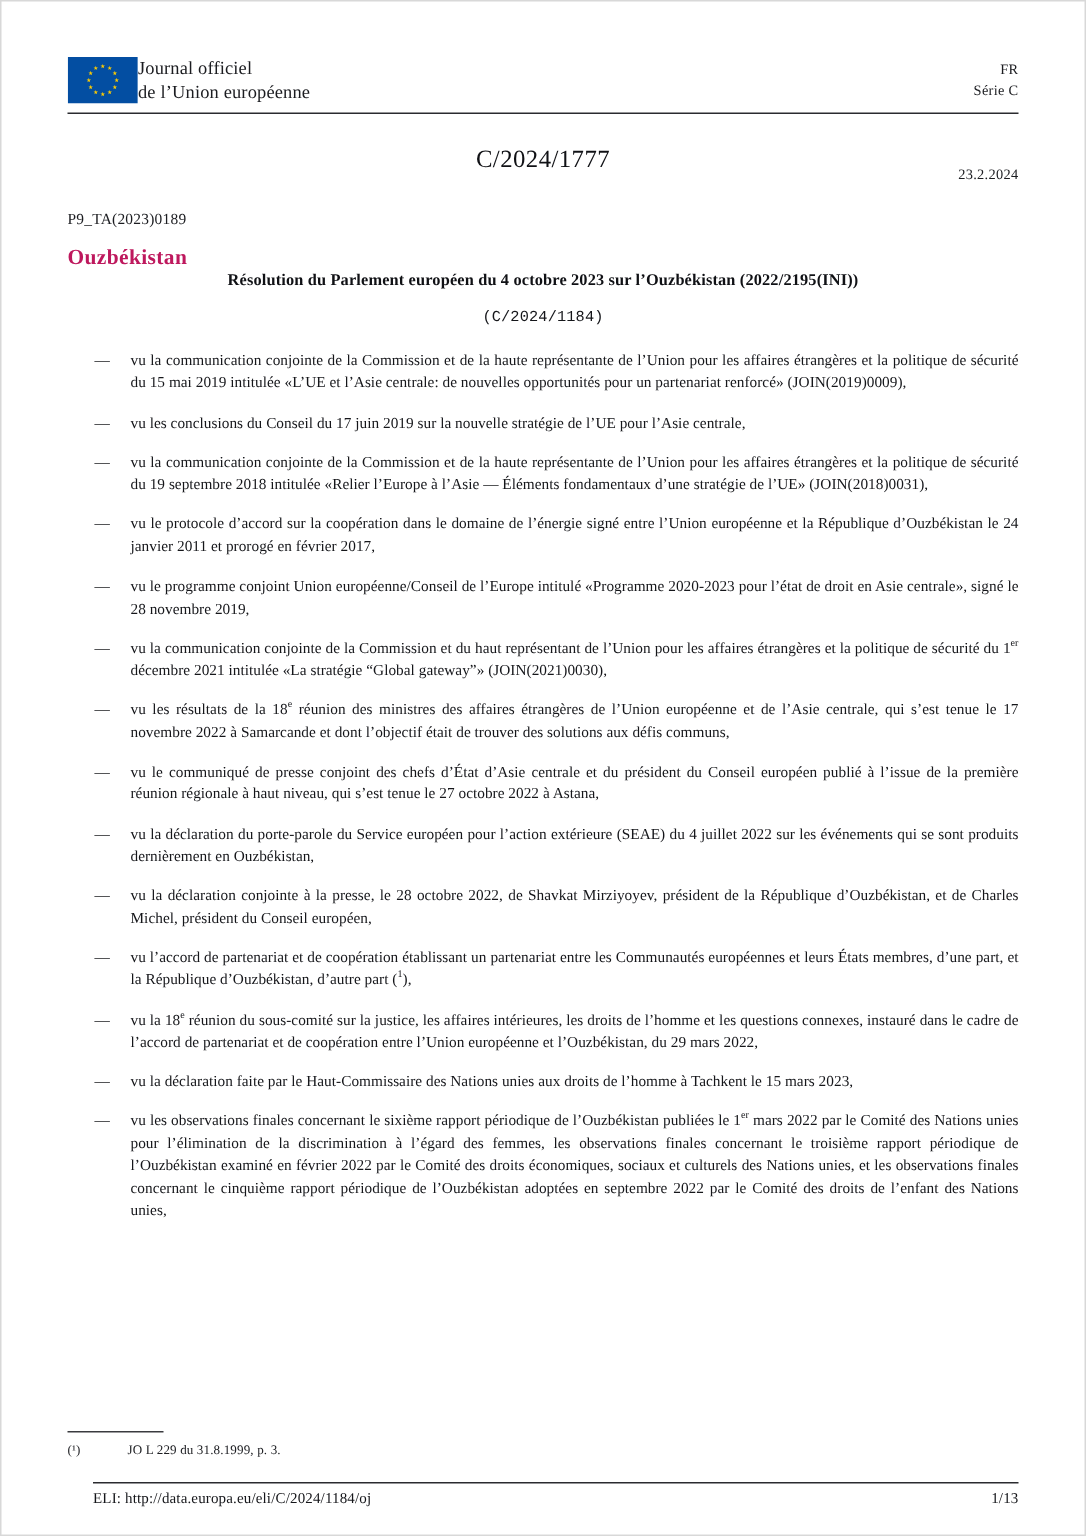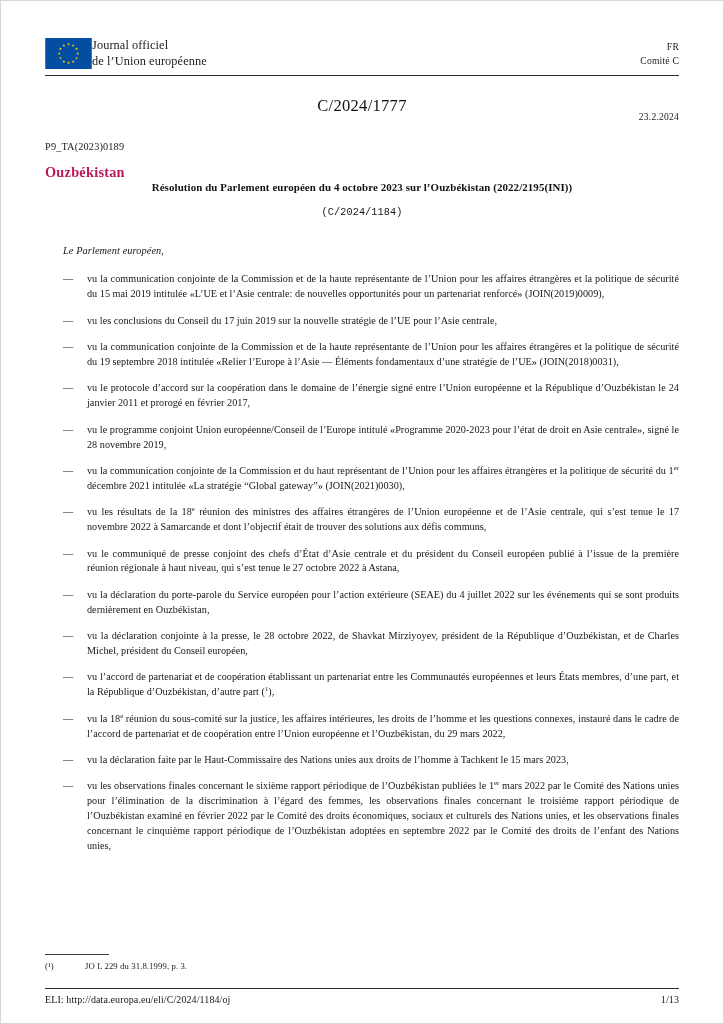--- a/index.html
+++ b/index.html
@@ -177,21 +177,21 @@
     color: #1b1c20;
   }
   .fn-mark {
     width: 40px;
     flex: 0 0 auto;
   }
 
   
   .footer {
     position: absolute;
-    left: 0;
+    left: 17px;
     right: 0;
     bottom: 18px;
   }
   .rule-bottom {
     border-top: 1.5px solid #2a2b2f;
     margin-bottom: 5px;
   }
   .footer-row {
     display: flex;
     justify-content: space-between;
@@ -252,36 +252,35 @@
             </g>
           </g>
         </svg>
         <div class="brand-text">
           <div>Journal officiel</div>
           <div>de l’Union européenne</div>
         </div>
       </div>
       <div class="masthead-right">
         <div>FR</div>
-        <div>Comité C</div>
+        <div>Série C</div>
       </div>
     </div>
     <div class="rule-top"></div>
 
     <div class="docid-row">
       <div class="doc-code">C/2024/1777</div>
       <div class="doc-date">23.2.2024</div>
     </div>
 
     <div class="ta-number">P9_TA(2023)0189</div>
     <div class="country-title">Ouzbékistan</div>
     <div class="resolution-title">Résolution du Parlement européen du 4 octobre 2023 sur l’Ouzbékistan (2022/2195(INI))</div>
     <div class="resolution-ref">(C/2024/1184)</div>
 
-    <div class="intro">Le Parlement européen,</div>
     <div class="recitals" id="recitals">
         <div class="recital">
           <span class="dash">—</span>
           <span class="rtext">vu la communication conjointe de la Commission et de la haute représentante de l’Union pour les affaires étrangères et la politique de sécurité du 15 mai 2019 intitulée «L’UE et l’Asie centrale: de nouvelles opportunités pour un partenariat renforcé» (JOIN(2019)0009),</span>
         </div>
         <div class="recital">
           <span class="dash">—</span>
           <span class="rtext">vu les conclusions du Conseil du 17 juin 2019 sur la nouvelle stratégie de l’UE pour l’Asie centrale,</span>
         </div>
         <div class="recital">

